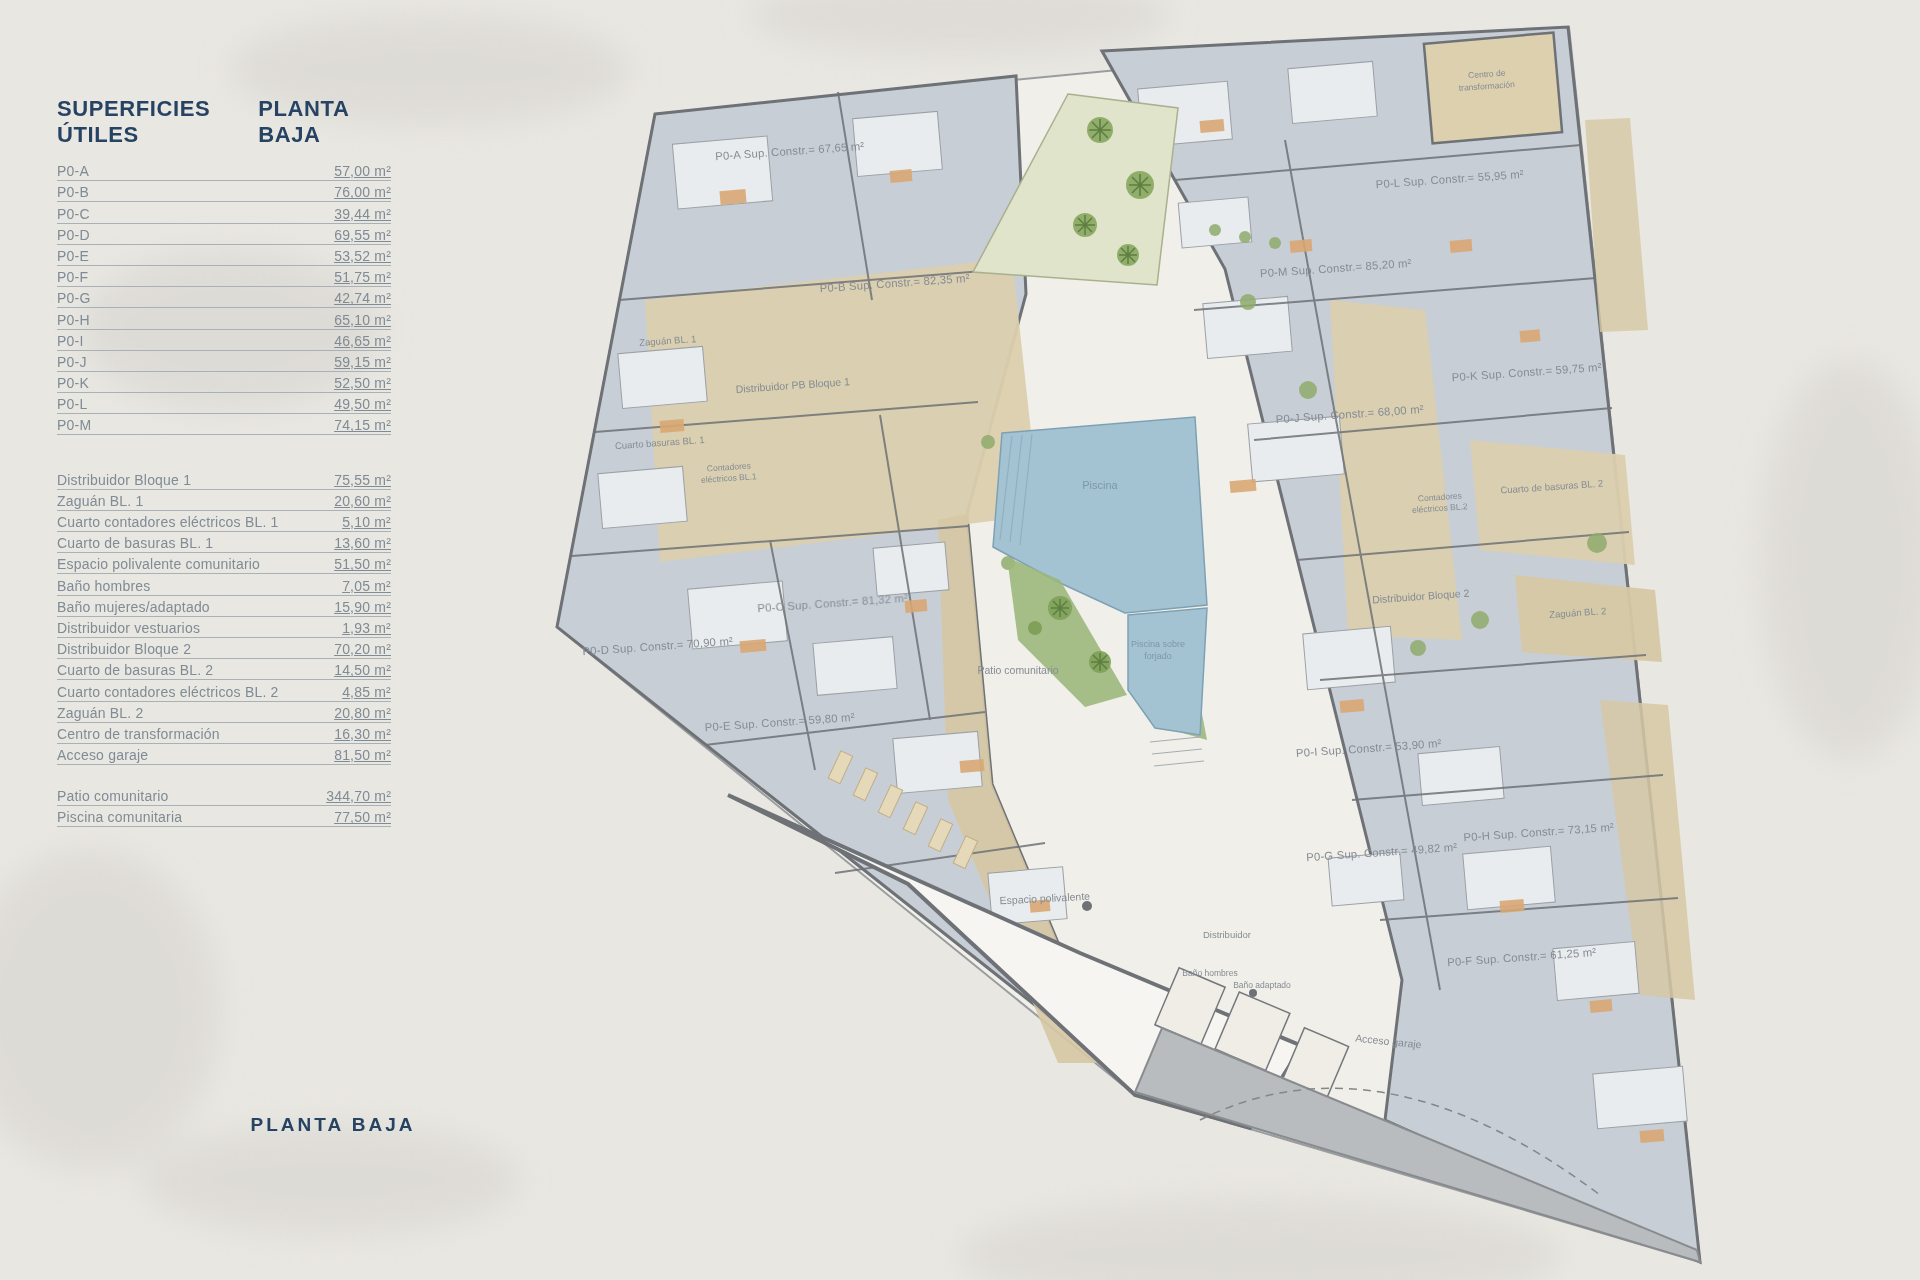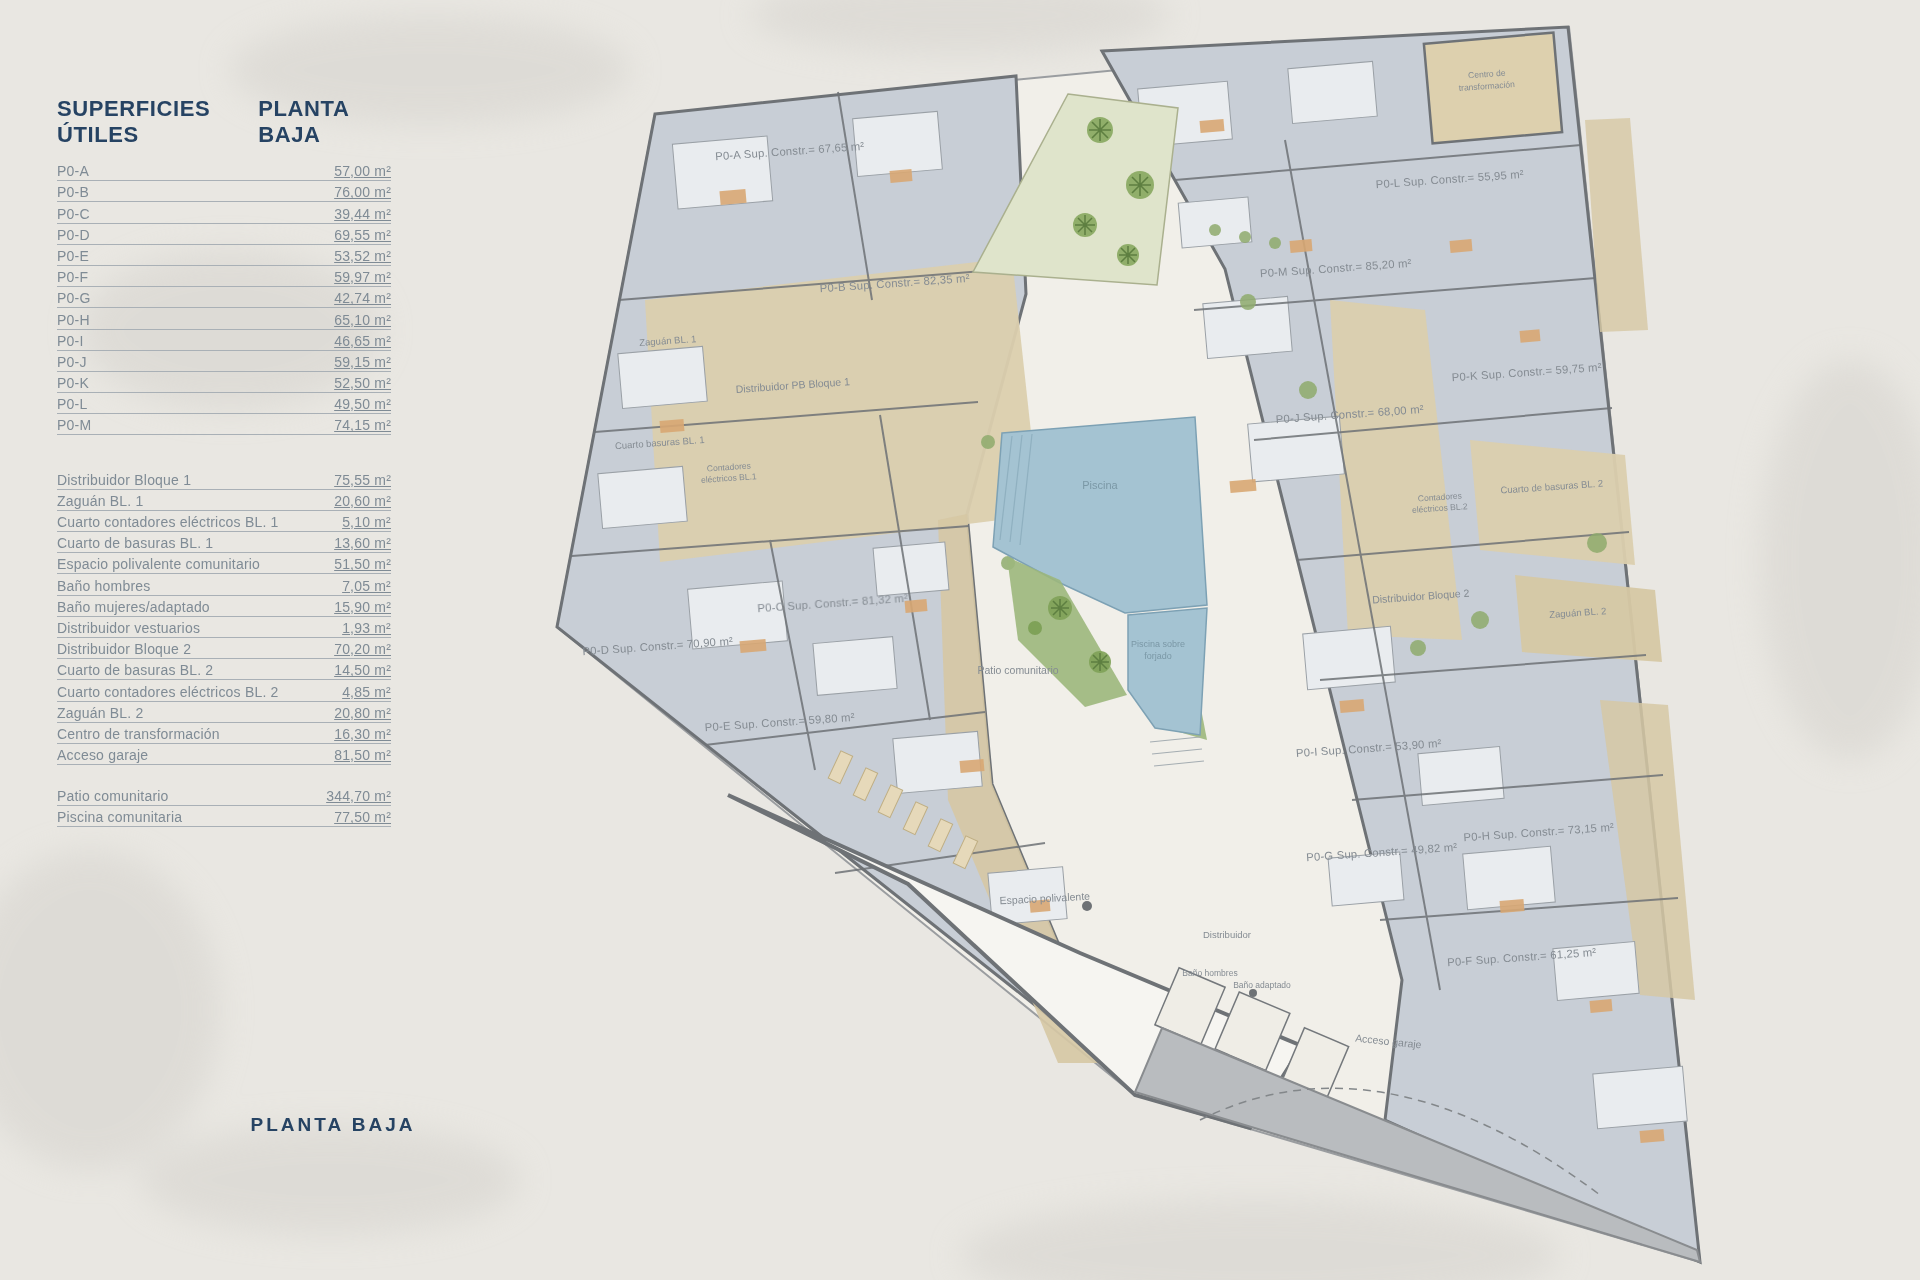--- a/index.html
+++ b/index.html
@@ -302,21 +302,21 @@
           <span class="val">69,55 m²</span>
         </div>
 
         <div class="row">
           <span class="lbl">P0-E</span>
           <span class="val">53,52 m²</span>
         </div>
 
         <div class="row">
           <span class="lbl">P0-F</span>
-          <span class="val">59,97 m²</span>
+          <span class="val">51,75 m²</span>
         </div>
 
         <div class="row">
           <span class="lbl">P0-G</span>
           <span class="val">42,74 m²</span>
         </div>
 
         <div class="row">
           <span class="lbl">P0-H</span>
           <span class="val">65,10 m²</span>

